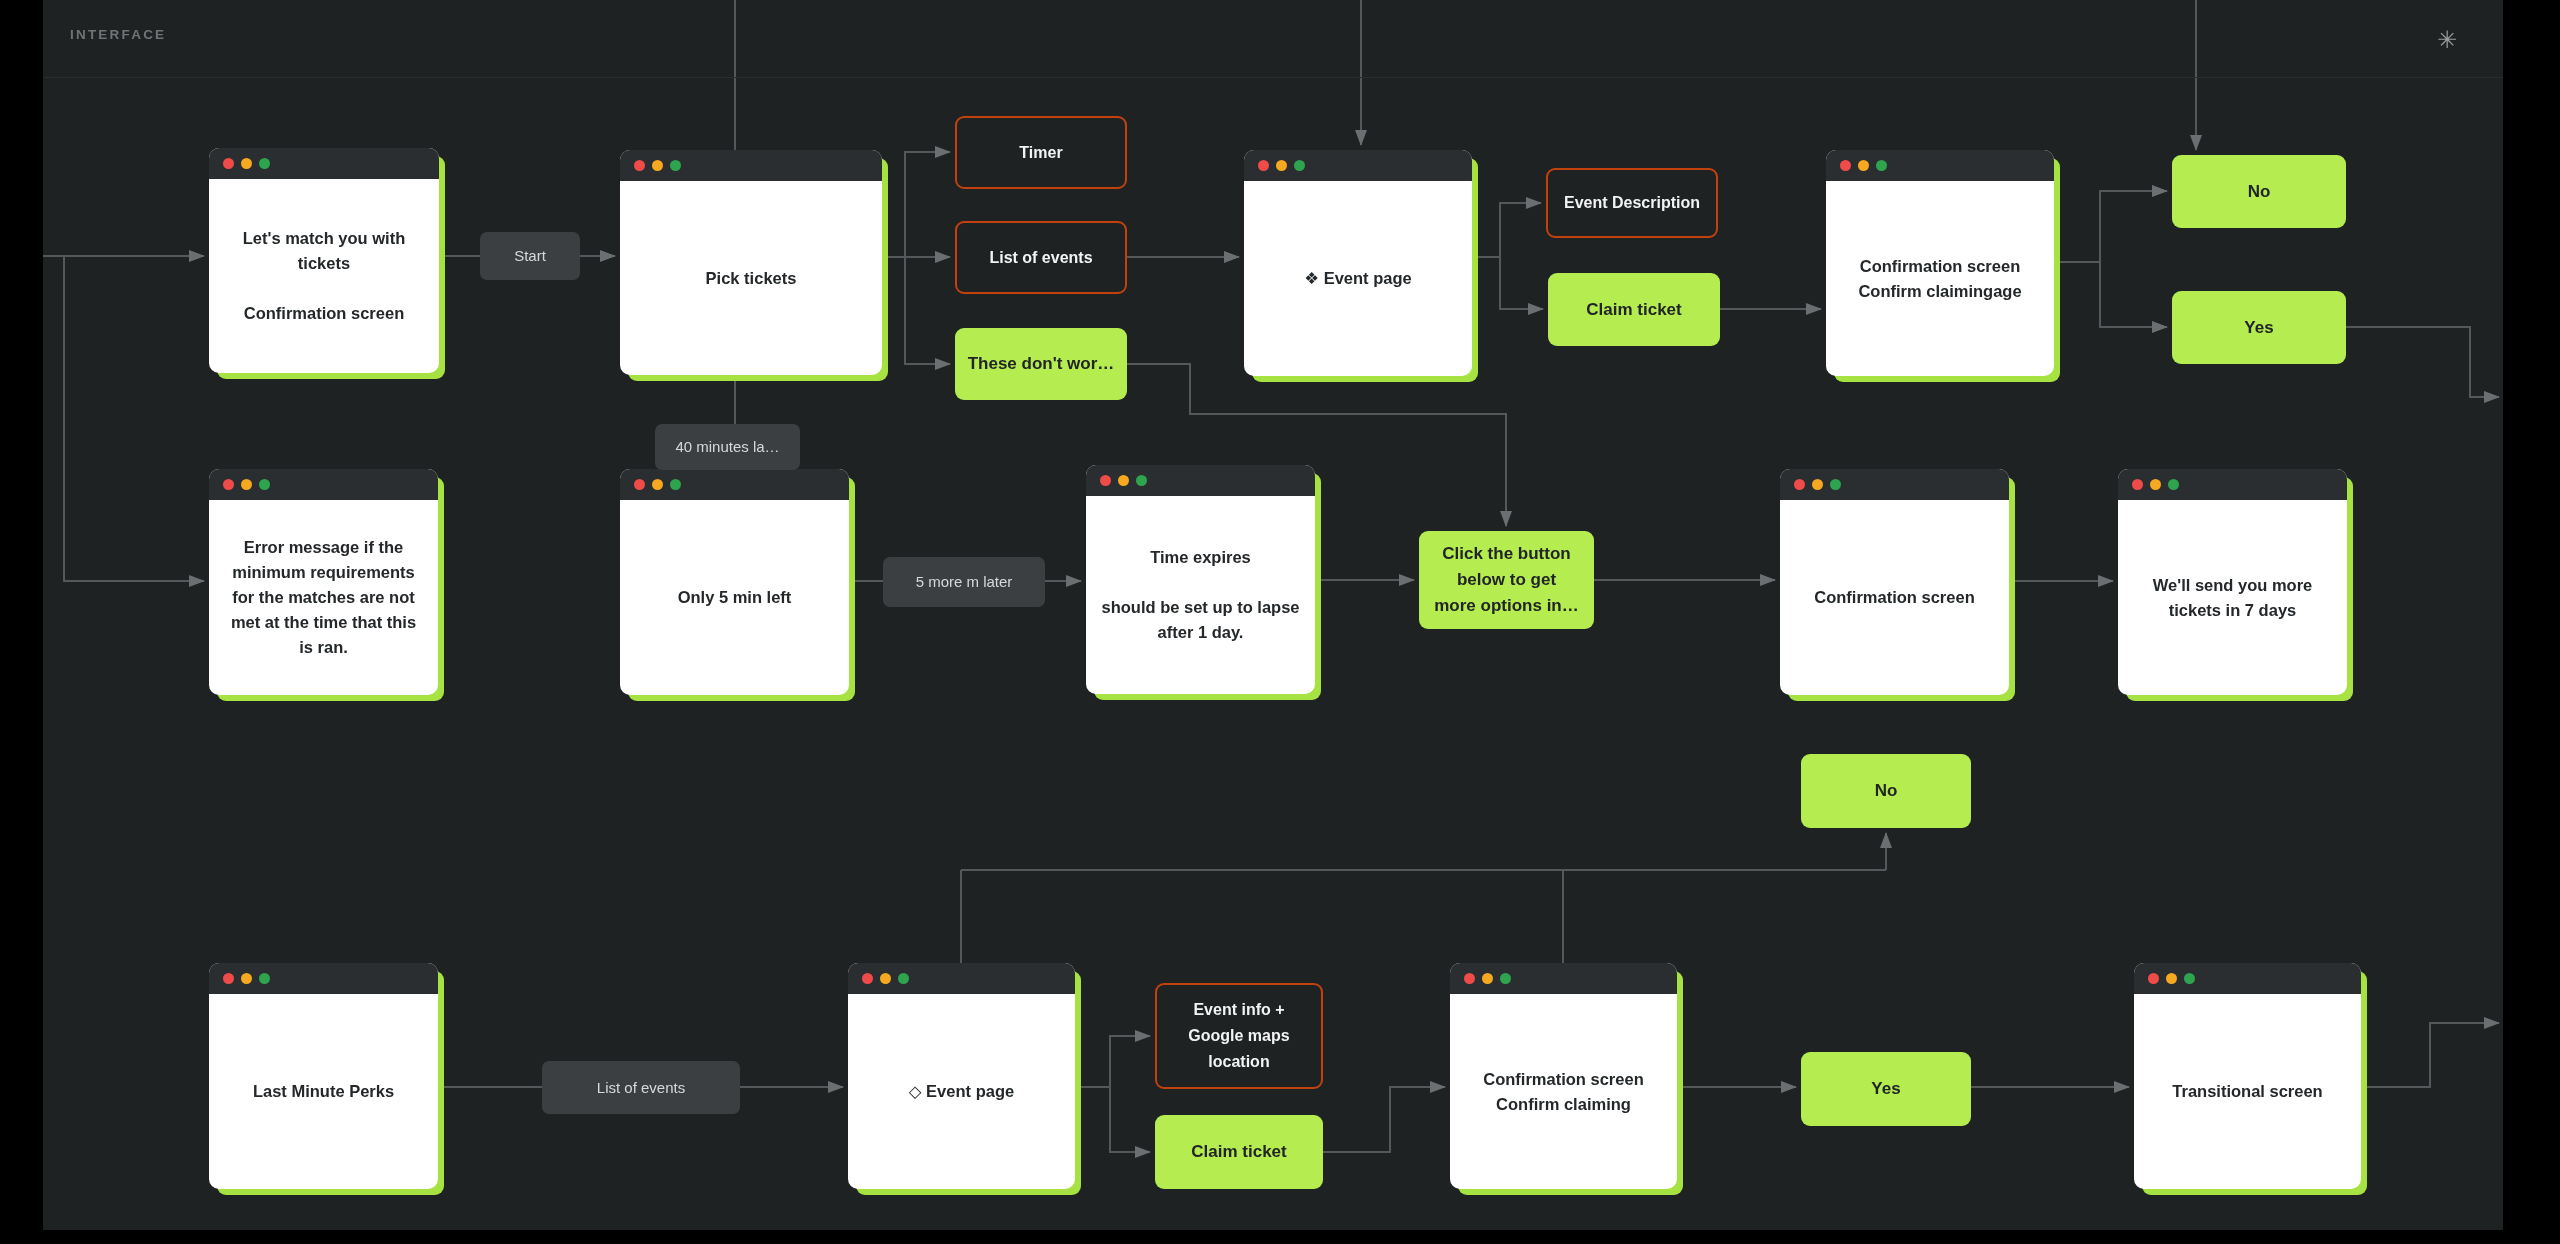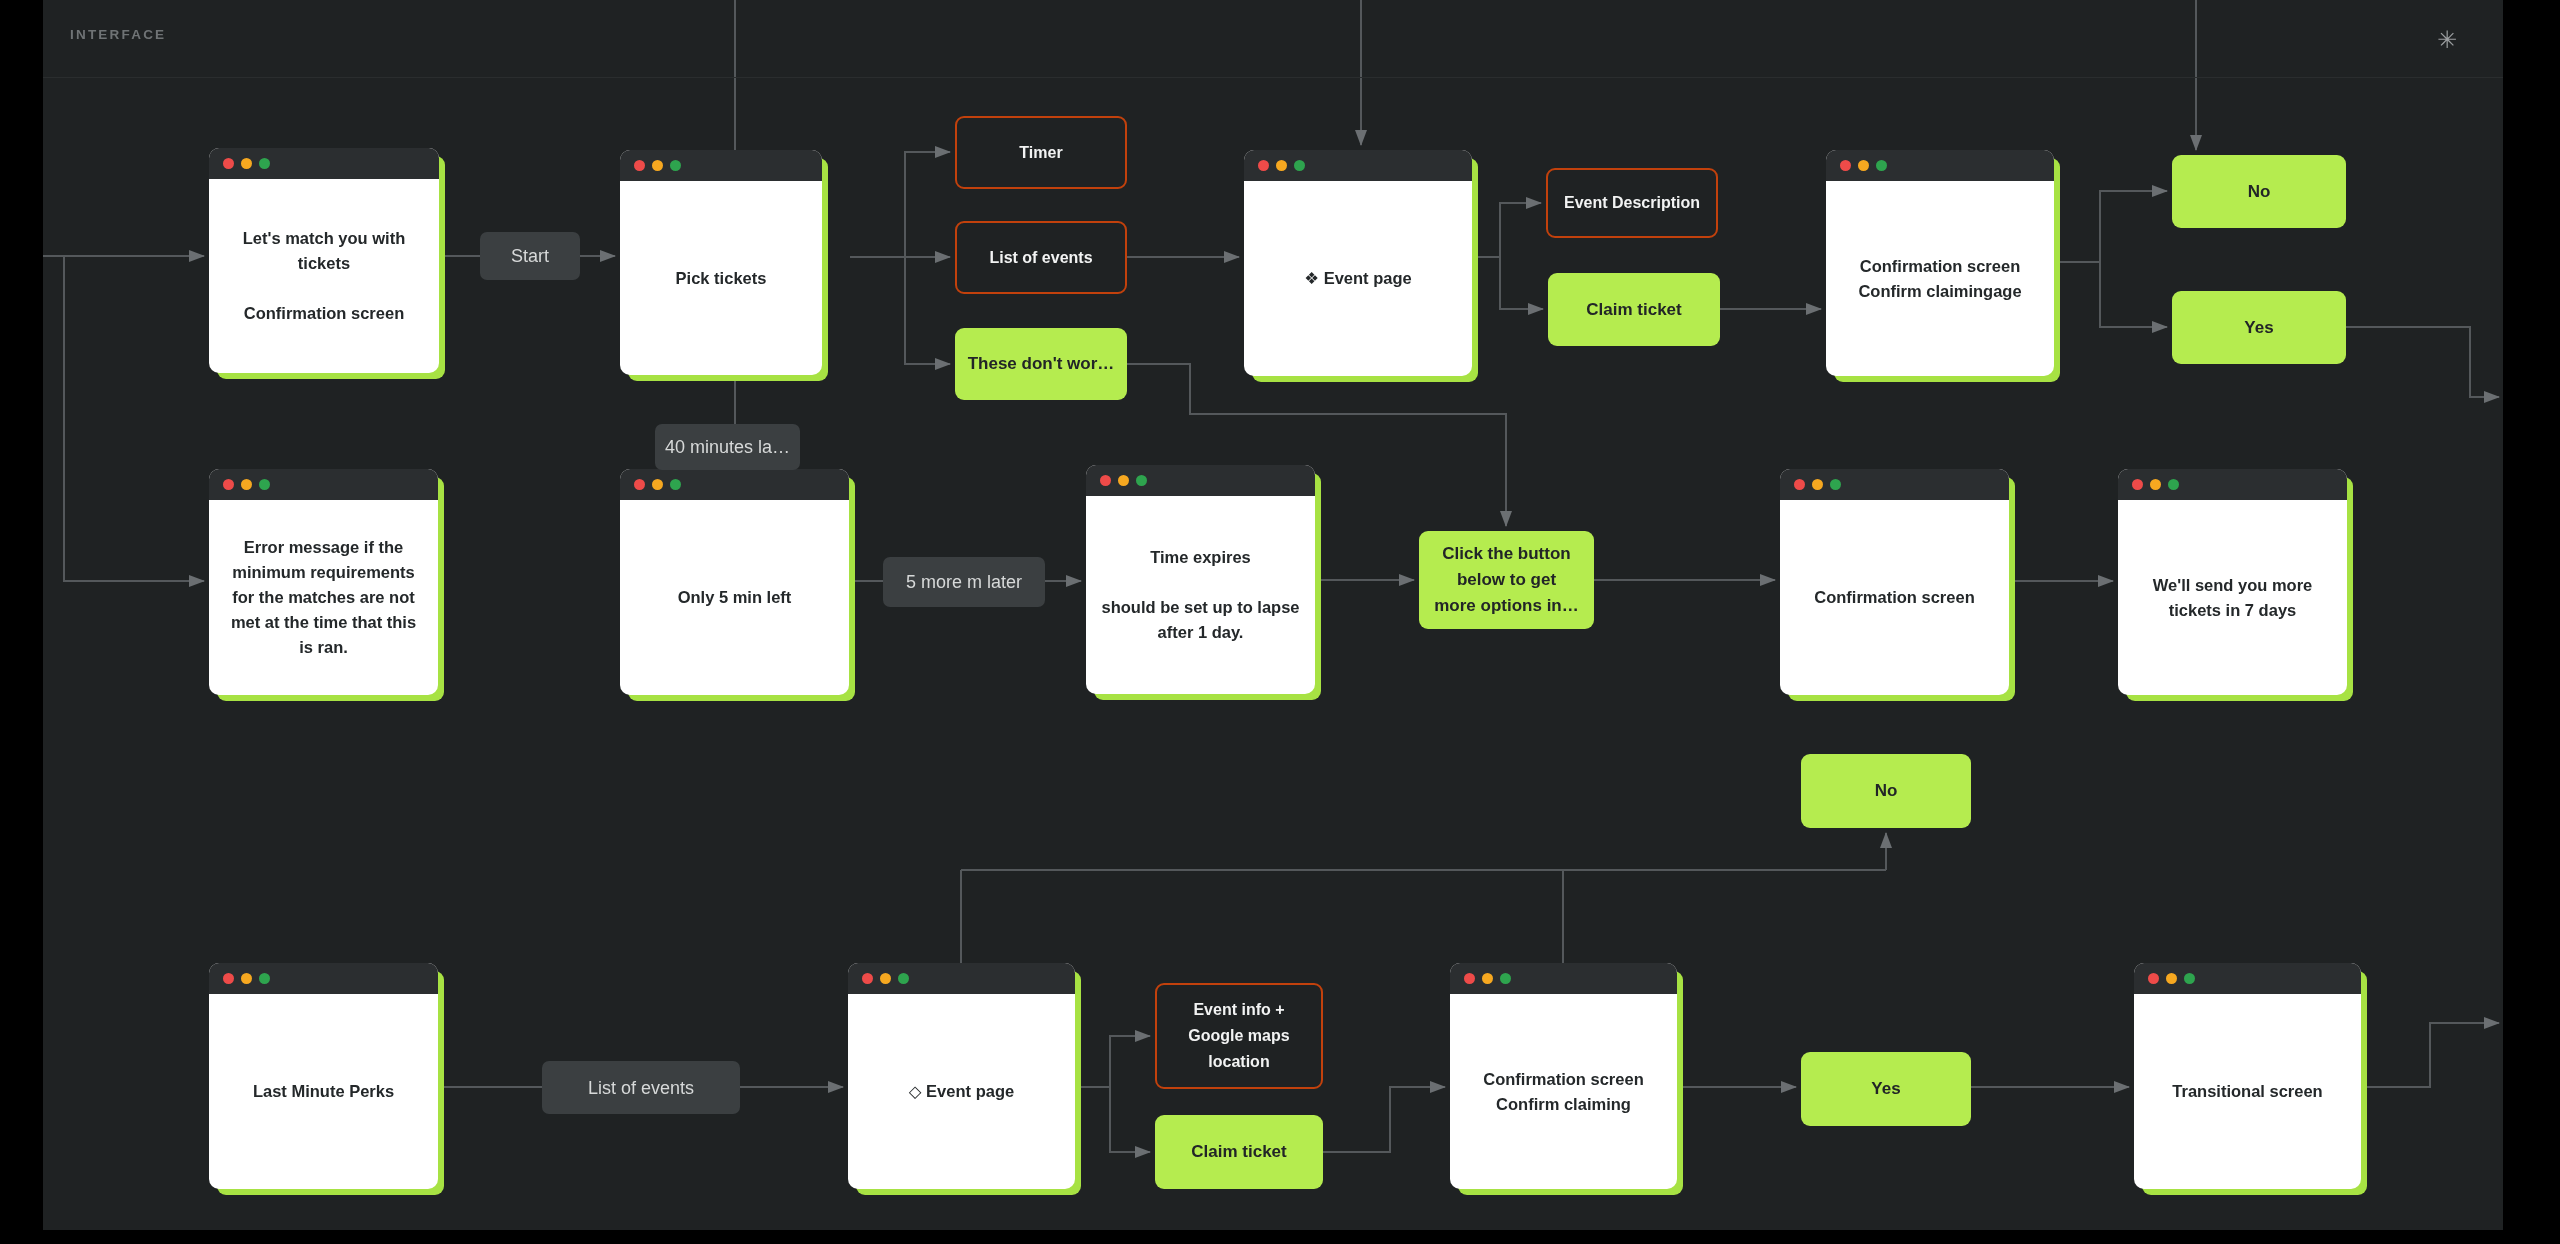--- a/index.html
+++ b/index.html
@@ -33,21 +33,21 @@
          align-items:center;text-align:center;font-weight:bold;font-size:17px;line-height:26px;
          color:#222527;z-index:3;}
   .green .tline{min-height:26px;}
 
   .outline{background:transparent;border:2px solid #c2410c;border-radius:9px;display:flex;
            flex-direction:column;justify-content:center;align-items:center;text-align:center;
            font-weight:bold;font-size:16px;line-height:26px;color:#f2f3f3;z-index:2;}
   .outline .tline{min-height:26px;}
 
   .dark-label{background:#3b3f41;border-radius:7px;display:flex;flex-direction:column;justify-content:center;
-              align-items:center;text-align:center;font-size:18px;line-height:20px;
+              align-items:center;text-align:center;font-size:15px;line-height:20px;
               color:#d7d9d9;z-index:4;}
 </style>
 </head>
 <body>
 
 <div id="stage">
   <div id="board">
     <svg id="wires" width="2560" height="1244" viewBox="0 0 2560 1244">
       <defs>
         <marker id="arr" markerWidth="10" markerHeight="8" refX="7.5" refY="3" orient="auto">
@@ -101,21 +101,21 @@
           <div class="win-body">
             <div class="tline">Let's match you with</div>
             <div class="tline">tickets</div>
             <div class="tline"></div>
             <div class="tline">Confirmation screen</div>
           </div>
         </div>
         <div class="node dark-label" style="left: 480px; top: 232px; width: 100px; height: 48px;">
           <div class="tline">Start</div>
         </div>
-        <div class="node window" style="left: 620px; top: 150px; width: 202px; height: 225px; padding-left: 20px;">
+        <div class="node window" style="left: 620px; top: 150px; width: 262px; height: 225px; padding-left: 20px;">
           <div class="titlebar">
             <span class="dot r"></span>
             <span class="dot y"></span>
             <span class="dot g"></span>
           </div>
           <div class="win-body">
             <div class="tline">Pick tickets</div>
           </div>
         </div>
         <div class="node dark-label" style="left: 655px; top: 424px; width: 145px; height: 46px;">

